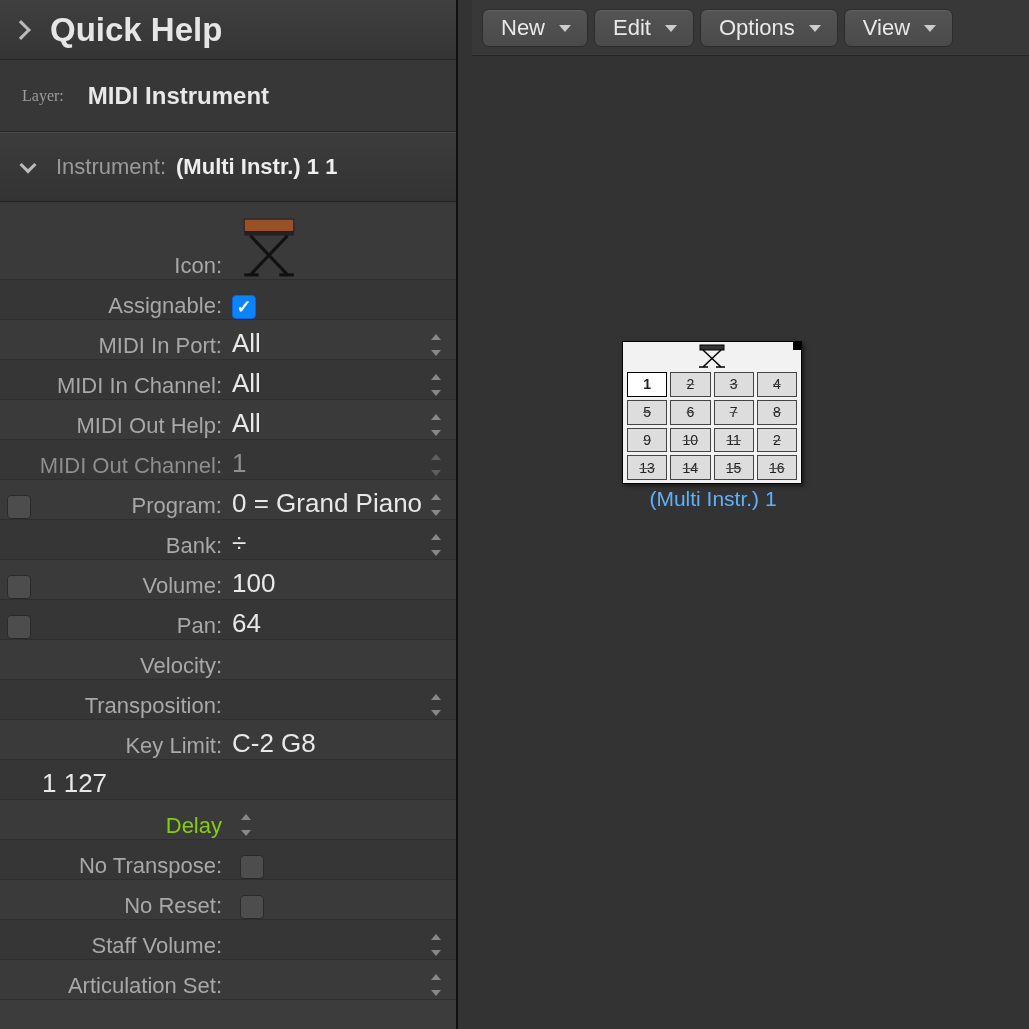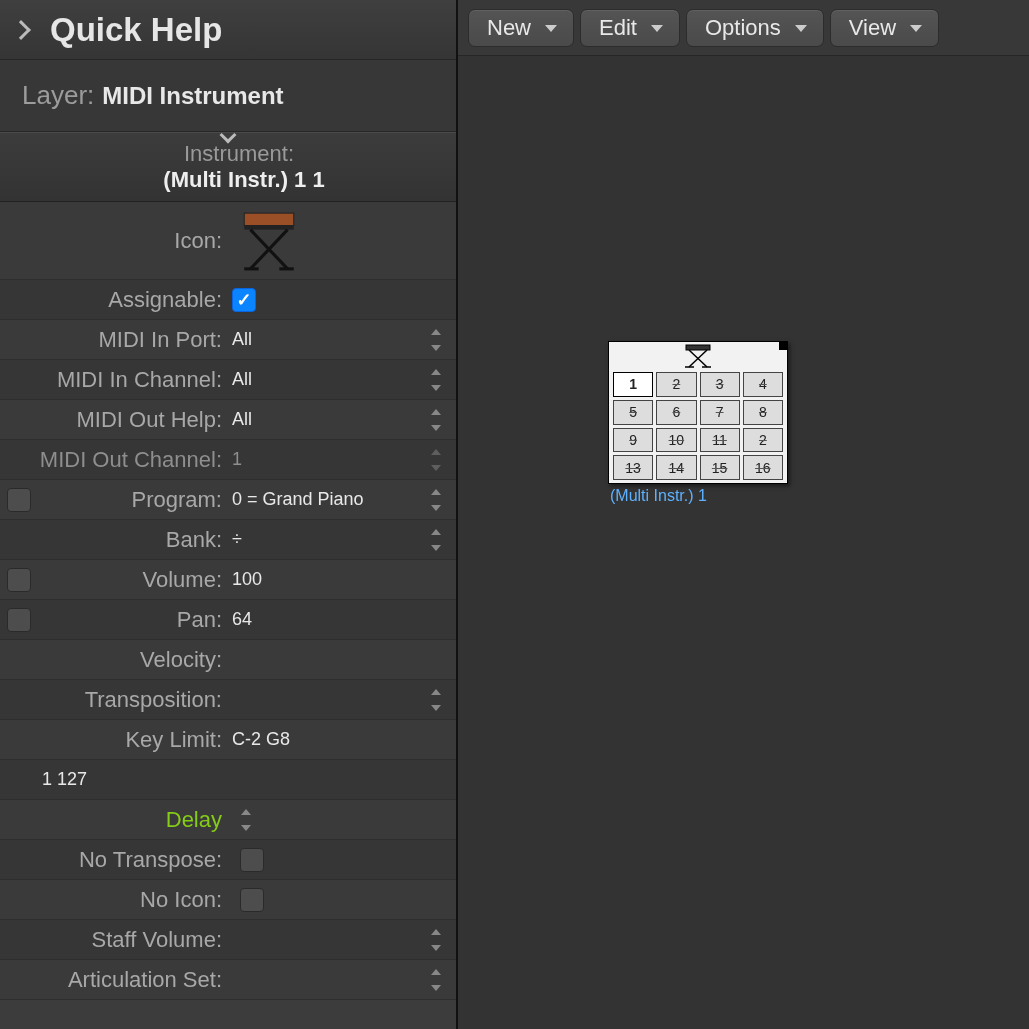--- a/index.html
+++ b/index.html
@@ -42,44 +42,43 @@
     margin-right: 22px;
   }
   .layer-bar, .instr-bar {
     height: 72px;
     display: flex;
     align-items: center;
     padding-left: 22px;
     background: #373737;
     border-bottom: 1px solid #262626;
   }
-  .layer-bar .lab { color: #9c9c9c; font-size: 26px; }
-  .layer-bar .val { color: #e8e8e8; font-weight:600; font-size: 24px; margin-left: 8px;}
+  .layer-bar .lab { color: #9c9c9c; font-size: 16px; font-family: Liberation Serif, serif; }
+  .layer-bar .val { color: #e8e8e8; font-weight:600; font-size: 24px; margin-left: 24px;}
   .instr-bar {
     background: linear-gradient(#3c3c3c,#333);
     border-top: 1px solid #4a4a4a;
     border-bottom: 1px solid #222;
     height: 70px;
-    flex-direction: column;
   }
   .instr-bar .chev-down {
     width: 12px; height: 12px;
     border-right: 3px solid #bbb;
     border-bottom: 3px solid #bbb;
     transform: rotate(45deg);
     margin-right: 22px;
     margin-top:-4px;
   }
   .instr-bar .lab { color:#9a9a9a; }
   .instr-bar .val { color:#eee; font-weight:600; margin-left:10px;}
   
   .param {
     height: 40px;
     display: flex;
-    align-items: center;
+    align-items: flex-end;
     padding-right: 12px;
     border-bottom: 1px solid #2e2e2e;
   }
   .param:nth-child(odd){ background:#3a3a3a;}
   .param:nth-child(even){ background:#363636;}
   .param.icon-row { height: 78px; }
   .cb-slot {
     width: 38px;
     flex: 0 0 38px;
     display: flex;
@@ -108,21 +107,21 @@
   .p-label {
     flex: 0 0 190px;
     text-align: right;
     color: #a8a8a8;
     font-size: 22px;
     padding-right: 6px;
   }
   .p-value {
     flex: 1;
     color: #e8e8e8;
-    font-size: 18px;
+    font-size: 26px;
     padding-left: 4px;
     white-space: nowrap;
   }
   .stepper {
     width: 16px; height: 28px;
     position: relative;
     margin-left: auto;
     opacity: 0.7;
   }
   .stepper::before, .stepper::after {
@@ -151,20 +150,21 @@
   
   .bold { color:#84cc16; font-weight:400; }
   .dim  { color:#8e8e8e; }
 
   
   .canvas-side {
     flex:1;
     height:100%;
     background:#000000;
     position:relative;
+    margin-left:14px;
   }
   .canvas-toolbar {
     height: 56px;
     background:#383838;
     border-bottom:1px solid #262626;
     display:flex;
     align-items:center;
     padding: 0 10px;
     gap: 6px;
   }
@@ -245,23 +245,23 @@
     border: 1px solid #000;
     font-weight: bold;
   }
   .ch.muted {
     text-decoration: line-through;
     text-decoration-color:#555;
     background:#ddd;
   }
   .obj-label {
     color: #5eb1ff;
-    font-size: 16px;
+    font-size: 21px;
     margin-top: 3px;
-    text-align:left;
+    text-align:center;
     padding-left:2px;
   }
 </style>
 </head>
 <body>
 
 <div class="inspector">
 
   <div class="qh-bar">
     <span class="chevron"></span>
@@ -401,21 +401,21 @@
     <div class="param">
       <div class="cb-slot"></div>
       <div class="p-label">No Transpose:</div>
       <div class="p-value">
           <div class="post-checkbox"></div>
         </div>
     </div>
 
     <div class="param">
       <div class="cb-slot"></div>
-      <div class="p-label">No Icon:</div>
+      <div class="p-label">No Reset:</div>
       <div class="p-value">
           <div class="post-checkbox"></div>
         </div>
     </div>
 
     <div class="param">
       <div class="cb-slot"></div>
       <div class="p-label">Staff Volume:</div>
       <div class="stepper"></div>
     </div>

